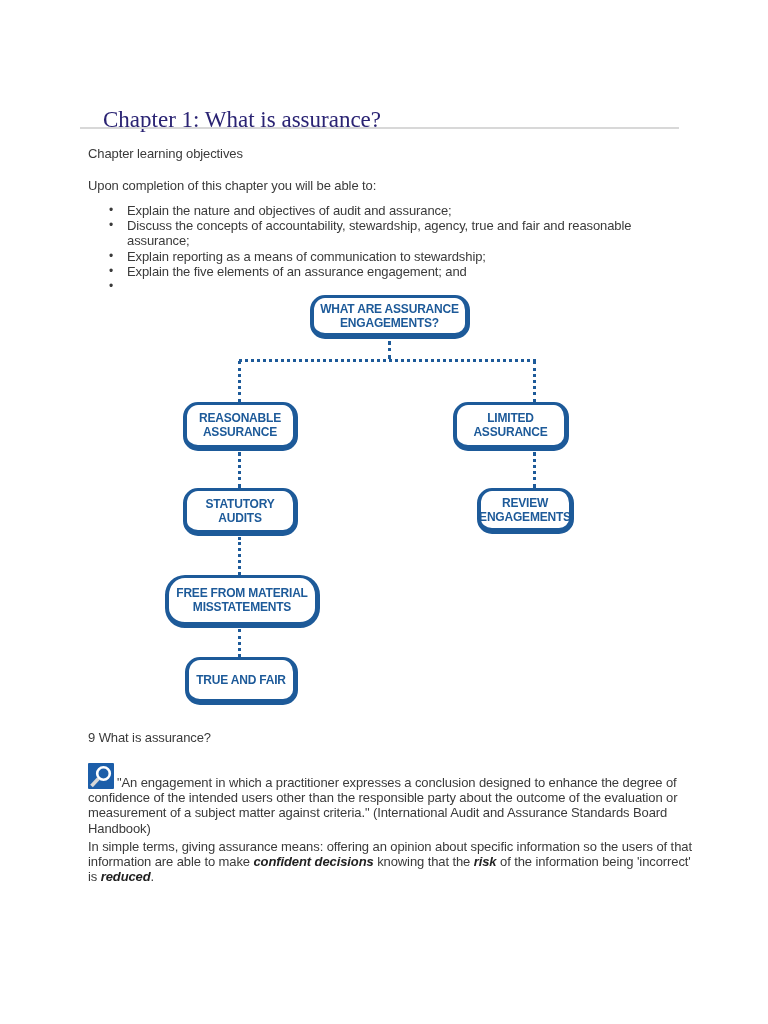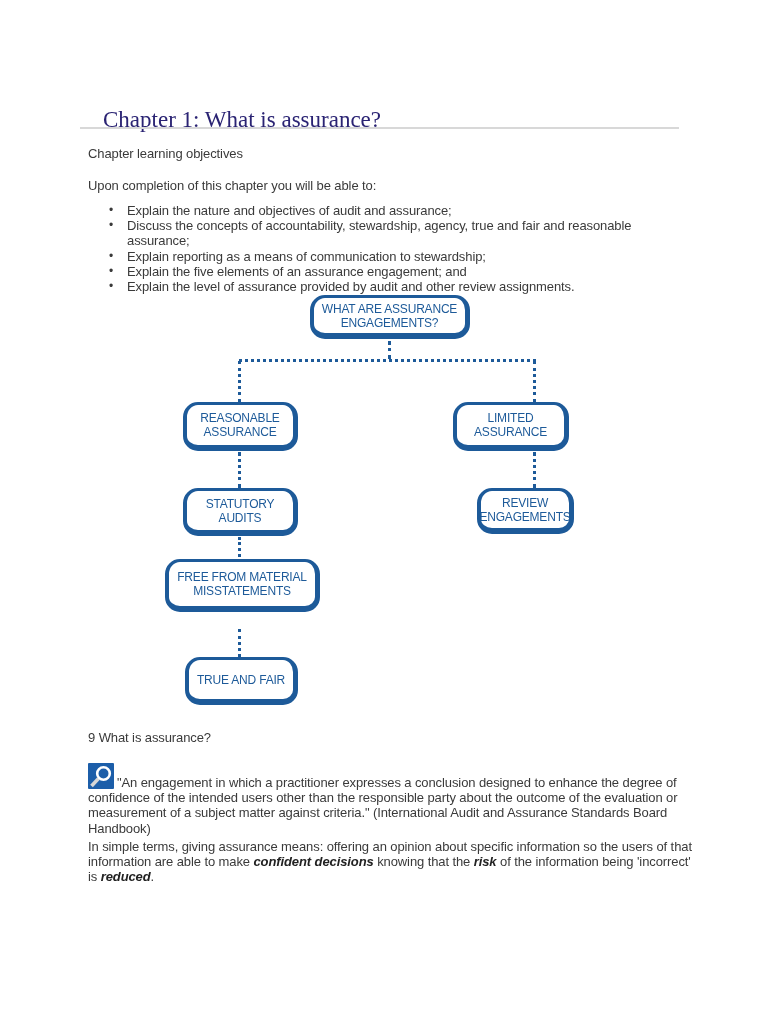--- a/index.html
+++ b/index.html
@@ -27,21 +27,21 @@
   .bullets{left:109px;top:203px;width:580px;margin:0;padding:0;list-style:none;}
   .bullets li{display:flex;font-size:13px;line-height:15.2px;letter-spacing:-0.1px;}
   .bullets .dot{width:18px;flex:0 0 18px;font-size:12px;}
   
   .dbox{
     position:absolute;box-sizing:border-box;background:#ffffff;
     border:3px solid var(--accent-blue);
     border-left-width:4px;border-right-width:5px;border-bottom-width:6px;
     border-radius:15px;
     display:flex;align-items:center;justify-content:center;text-align:center;
-    color:var(--accent-blue);font-weight:normal;font-size:12px;line-height:14px;
+    color:var(--accent-blue);font-weight:bold;font-size:12px;line-height:14px;
     letter-spacing:-0.2px;white-space:pre-line;
   }
   .vdot{position:absolute;width:0;border-left:3px dotted var(--accent-blue);}
   .hdot{position:absolute;height:0;border-top:3px dotted var(--accent-blue);}
   .pos-secheading{left:88px;top:730px;width:600px;}
   .quote{left:88px;top:775px;width:601px;}
   .magicon{float:left;width:26px;height:27px;margin:-12px 3px 0 0;display:block;}
   .pos-summary{left:88px;top:839px;width:612px;}
   .pos-summary b{color:#222;font-style:italic;}
 </style>
@@ -68,21 +68,20 @@
     <li>
         <span class="dot">•</span>
         <span>Explain reporting as a means of communication to stewardship;</span>
       </li>
     <li>
         <span class="dot">•</span>
         <span>Explain the five elements of an assurance engagement; and</span>
       </li>
     <li>
         <span class="dot">•</span>
-        <span>Explain the level of assurance provided by audit and other review assignments.</span>
       </li>
   </ul>
 
   <div>
     <div class="dbox" style="left:310px;top:295px;width:160px;height:44px;">WHAT ARE ASSURANCE
 ENGAGEMENTS?</div>
 
     <div class="vdot" style="left:388px;top:341px;height:18px;"></div>
     <div class="hdot" style="left:239px;top:359px;width:297px;"></div>
     <div class="vdot" style="left:238px;top:361px;height:41px;"></div>
@@ -96,21 +95,21 @@
     <div class="vdot" style="left:238px;top:452px;height:36px;"></div>
     <div class="vdot" style="left:533px;top:452px;height:36px;"></div>
 
     <div class="dbox" style="left:183px;top:488px;width:115px;height:48px;">STATUTORY
 AUDITS</div>
     <div class="dbox" style="left:477px;top:488px;width:97px;height:46px;">REVIEW
 ENGAGEMENTS</div>
 
     <div class="vdot" style="left:238px;top:537px;height:38px;"></div>
 
-    <div class="dbox" style="left:165px;top:559px;width:155px;height:53px;">FREE FROM MATERIAL
+    <div class="dbox" style="left:165px;top:575px;width:155px;height:53px;border-radius:20px;">FREE FROM MATERIAL
 MISSTATEMENTS</div>
 
     <div class="vdot" style="left:238px;top:629px;height:28px;"></div>
 
     <div class="dbox" style="left:185px;top:657px;width:113px;height:48px;">TRUE AND FAIR</div>
   </div>
 
   <p class="abs body pos-secheading">9 What is assurance?</p>
 
   <div class="abs body quote">

